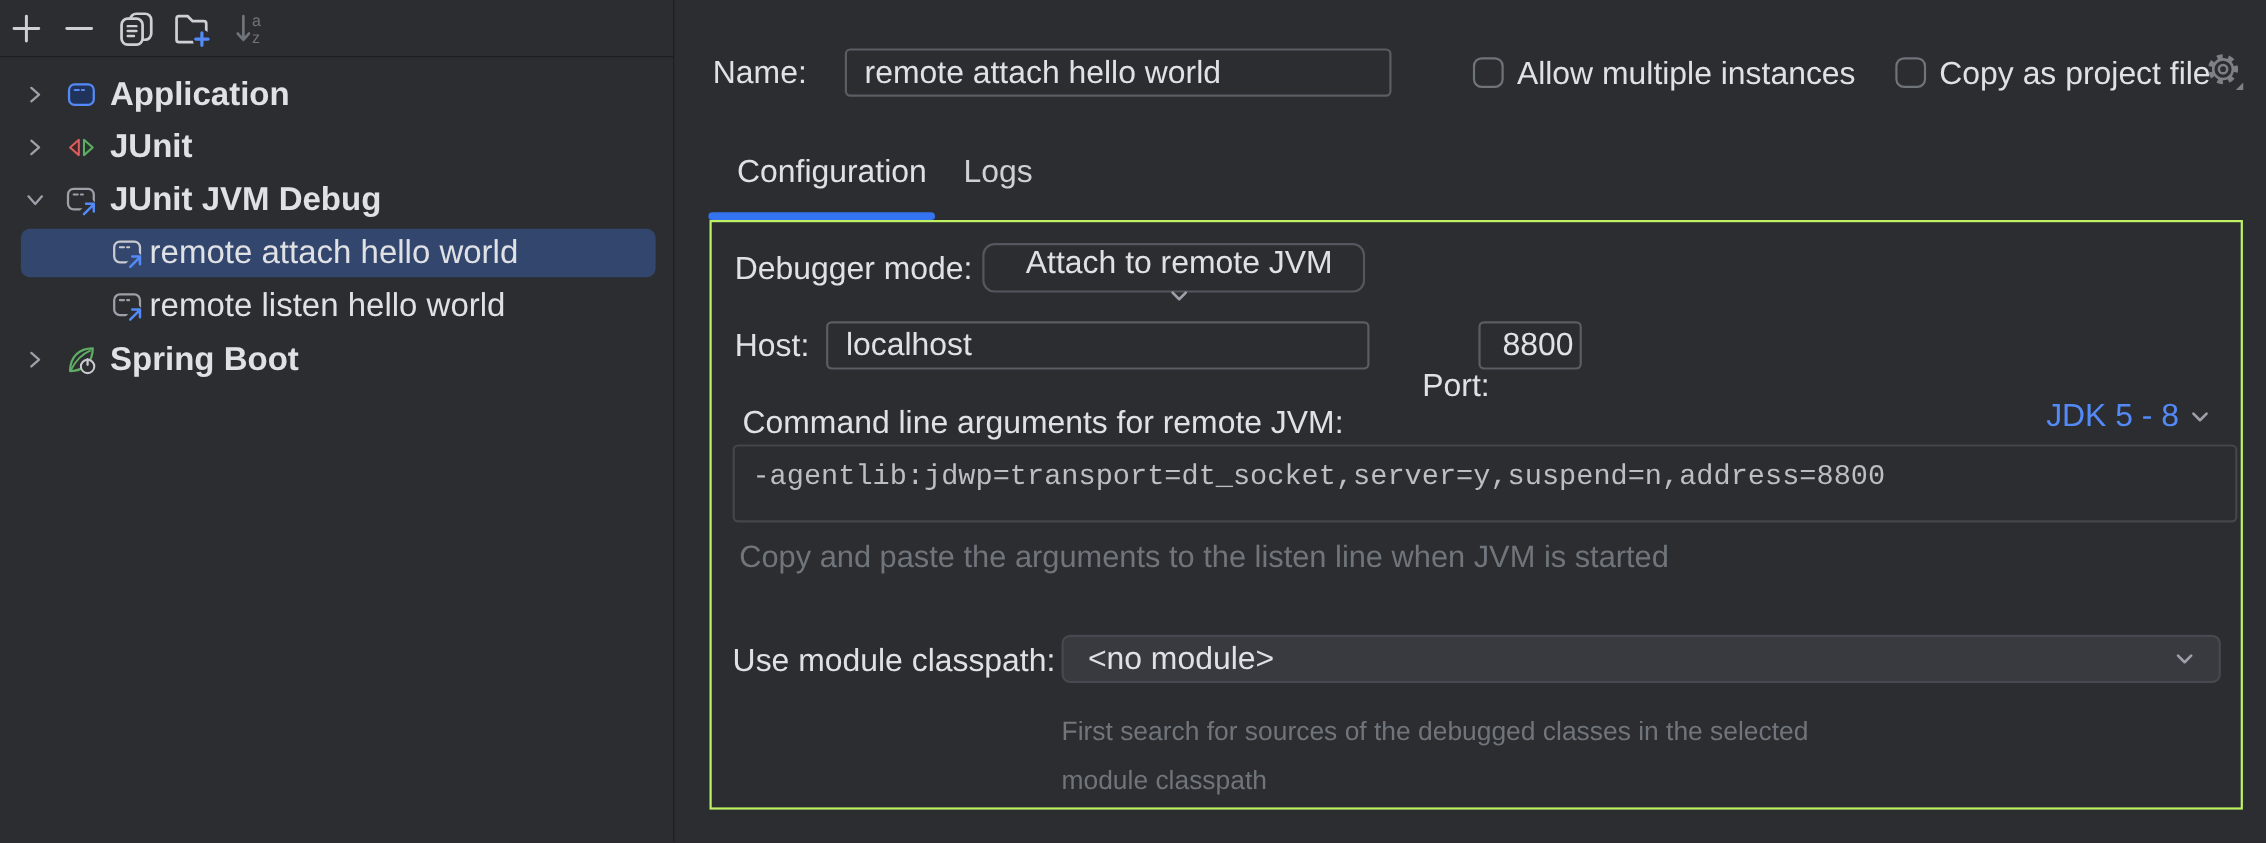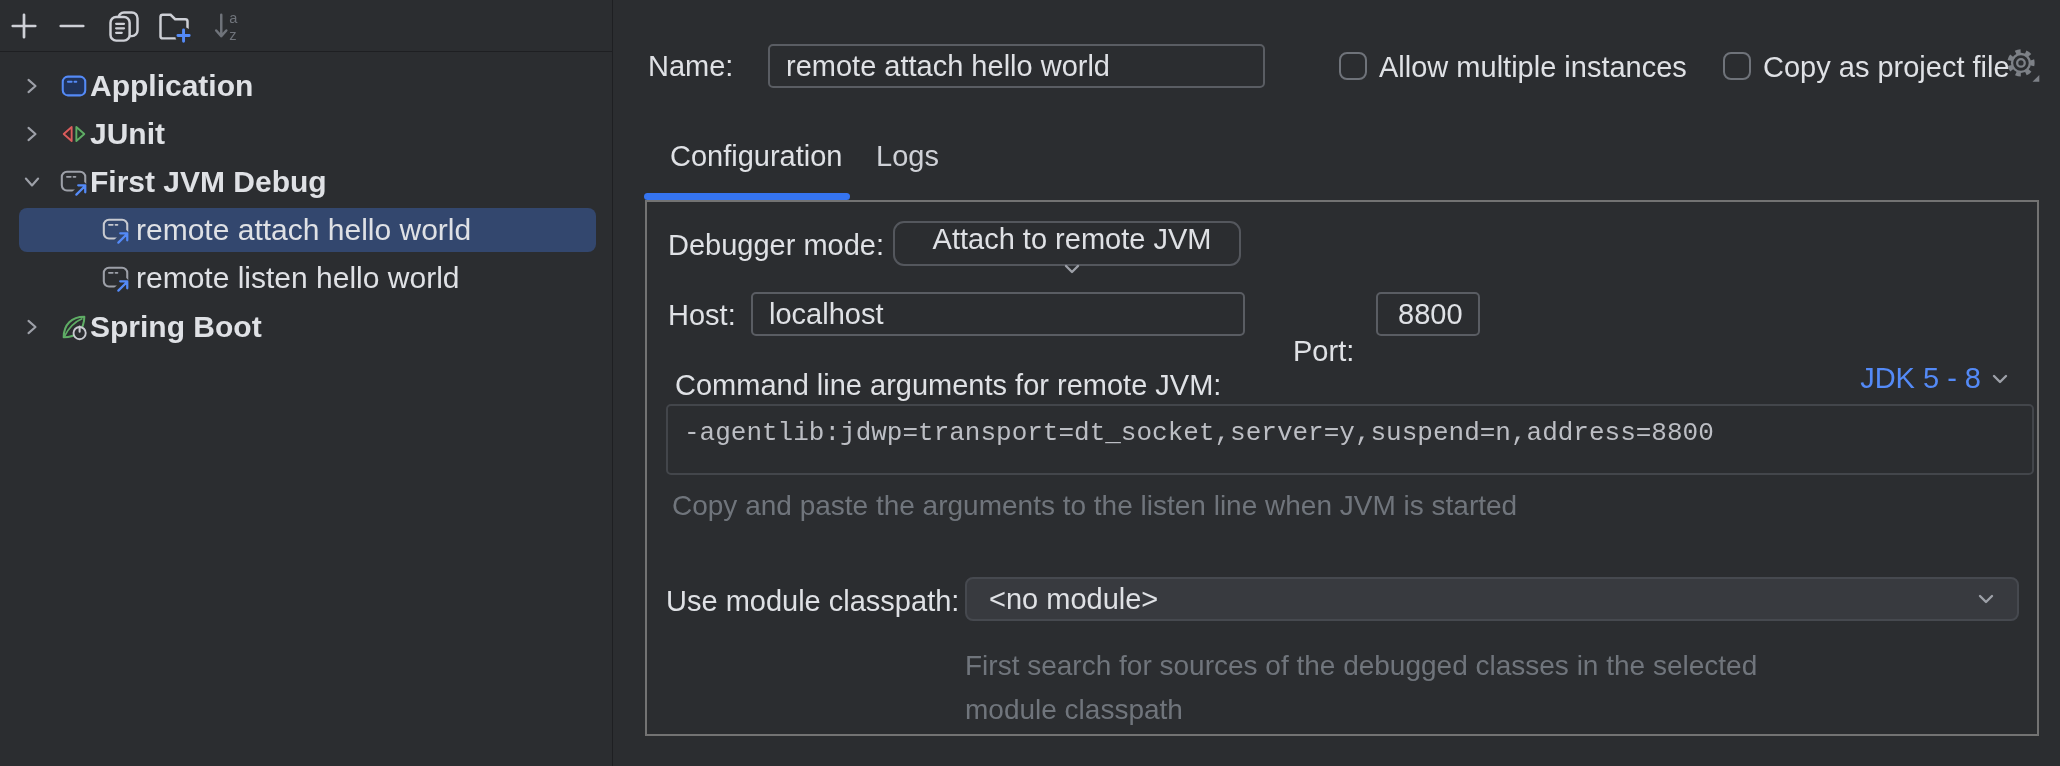--- a/index.html
+++ b/index.html
@@ -14,66 +14,66 @@
   .toolbar { position:absolute; left:0; top:0; width:612px; height:52px; border-bottom:1px solid #1E1F22; display:flex; align-items:center; }
   .tbi { width:36px; height:36px; display:flex; align-items:center; justify-content:center; border-radius:6px; }
   .tbi svg { display:block; }
   .tree { position:absolute; left:0; top:53px; width:612px; bottom:0; }
   .trow { position:absolute; left:0; width:612px; height:48px; display:flex; align-items:center; }
   .trow > * { position:relative; z-index:1; }
   .trow.sel::before { content:""; position:absolute; left:19px; right:16px; top:2px; bottom:2px; background:#33476E; border-radius:8px; z-index:0; }
   .chev { width:28px; height:32px; margin-left:18px; display:flex; align-items:center; justify-content:center; }
   .ticon { width:32px; height:32px; margin-left:12px; display:flex; align-items:center; justify-content:center; }
   .trow.child .ticon { margin-left:100px; }
-  .tlabel { font-size:30px; font-weight:600; color:#DFE1E5; white-space:nowrap; }
+  .tlabel { margin-left:10px; font-size:30px; font-weight:600; color:#DFE1E5; white-space:nowrap; }
   .trow.child .tlabel { margin-left:4px; font-weight:400; }
   
   .main { position:absolute; left:613px; top:0; right:0; bottom:0; }
   .field-label { position:absolute; white-space:nowrap; color:#DFE1E5; }
   .txt-input {
     position:absolute; height:44px; background:transparent; border:2px solid #5A5D63; border-radius:5px;
     color:#DFE1E5; font-family:"Liberation Sans", sans-serif; font-size:29px; padding:0 16px; outline:none;
   }
   .name-label { left:35px; top:50px; }
   .name-input { left:155px; top:44px; width:497px; }
   .checkbox { position:absolute; width:28px; height:28px; top:52px; border:2px solid #6F737A; border-radius:8px; background:transparent; }
   .cb1 { left:726px; } .cb1-label { left:766px; top:51px; }
   .cb2 { left:1110px; } .cb2-label { left:1150px; top:51px; }
   .gear { position:absolute; left:1388px; top:44px; width:42px; height:42px; display:flex; align-items:center; justify-content:center; }
   
   .tab { position:absolute; top:140px; white-space:nowrap; cursor:default; }
   .tab-config { left:57px; color:#DFE1E5; }
   .tab-logs { left:263px; color:#CED0D6; }
   .tab-underline { position:absolute; left:31px; top:193px; width:206px; height:7px; border-radius:4px; background:#3574F0; }
   
-  .panel { position:absolute; left:32px; top:200px; width:1394px; height:536px; border:2px solid #737373; }
+  .panel { position:absolute; left:32px; top:200px; width:1394px; height:536px; border:2px solid #bef264; }
   .p-label { position:absolute; white-space:nowrap; color:#DFE1E5; }
   .dm-label { left:21px; top:27px; }
   .combo {
     position:absolute; display:flex; align-items:center; border:2px solid #54575D; border-radius:10px;
     background:transparent; color:#DFE1E5;
   }
   .dm-combo { left:246px; top:19px; width:348px; height:45px; padding:0 14px 0 24px; border-radius:11px;flex-direction:column; }
   .combo .combo-text { flex:1; white-space:nowrap; }
   .host-label { left:21px; top:97px; }
   .host-input { left:104px; top:90px; width:494px; }
   .port-label { left:646px; top:97px;margin-top:36px; }
-  .port-input { left:729px; top:90px; width:104px; padding:0 0 0 20px; }
+  .port-input { left:697px; top:90px; width:94px; padding:0 0 0 20px; }
   .cmd-label { left:28px; top:167px; }
   .jdk-link { position:absolute; right:24px; top:160px; display:flex; align-items:center; gap:6px; cursor:pointer; }
   .jdk-text { color:#548AF7; white-space:nowrap; }
   .args-box {
     position:absolute; left:19px; top:202px; width:1368px; height:71px;
     border:2px solid #43464B; border-radius:5px; padding:12px 16px;
     font-family:"Liberation Mono", monospace; font-size:26px; color:#BCBEC4; white-space:nowrap; overflow:hidden;
   }
   .copy-hint { position:absolute; left:25px; top:288px; color:#70757C; font-size:28px; white-space:nowrap; }
   .module-label { left:19px; top:383px; }
   .module-combo { left:318px; top:375px; width:1054px; height:44px; background:#383A3F; border:2px solid #46494F; border-radius:8px; padding:0 18px 0 22px; }
-  .module-hint { position:absolute; left:318px; top:442px; color:#70757C; font-size:28px; line-height:44px; }
+  .module-hint { position:absolute; left:318px; top:442px; color:#70757C; font-size:24px; line-height:44px; }
   svg { display:block; }
 </style>
 </head>
 <body>
 
 <div class="app">
 
   <div class="sidebar">
     <div class="toolbar">
       <span class="tbi" style="margin-left:6px">
@@ -148,21 +148,21 @@
             </svg>
         </span>
         <span class="ticon">
           <svg width="30" height="30" viewBox="0 0 32 32">
             <rect x="3" y="5" width="25" height="20" rx="5.5" fill="none" stroke="#9DA0A8" stroke-width="2.2"></rect>
             <path d="M8.5 10.5h4M15.5 10.5h2" stroke="#9DA0A8" stroke-width="2" stroke-linecap="round"></path>
             <path d="M15 32l14-14" stroke="#2B2D30" stroke-width="9"></path>
             <path d="M18.5 29.5l9-9M28 27v-7.5h-7.5" stroke="#548AF7" stroke-width="2.4" fill="none" stroke-linecap="round" stroke-linejoin="round"></path>
           </svg>
         </span>
-        <span class="tlabel">First JVM Debug</span>
+        <span class="tlabel">JUnit JVM Debug</span>
       </div>
 
       <div class="trow child sel" style="top:153px">
         <span class="ticon">
           <svg width="30" height="30" viewBox="0 0 32 32">
             <rect x="3" y="5" width="25" height="20" rx="5.5" fill="none" stroke="#C8CAD0" stroke-width="2.2"></rect>
             <path d="M8.5 10.5h4M15.5 10.5h2" stroke="#C8CAD0" stroke-width="2" stroke-linecap="round"></path>
             <path d="M15 32l14-14" stroke="#33476E" stroke-width="9"></path>
             <path d="M18.5 29.5l9-9M28 27v-7.5h-7.5" stroke="#548AF7" stroke-width="2.4" fill="none" stroke-linecap="round" stroke-linejoin="round"></path>
           </svg>

